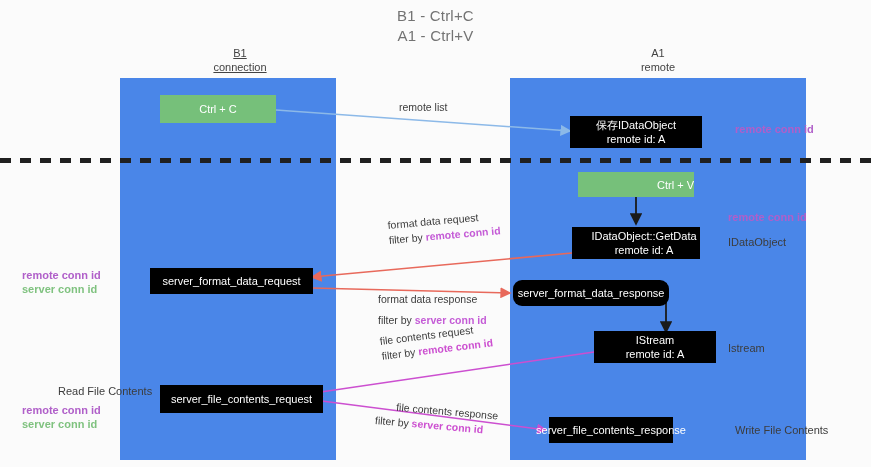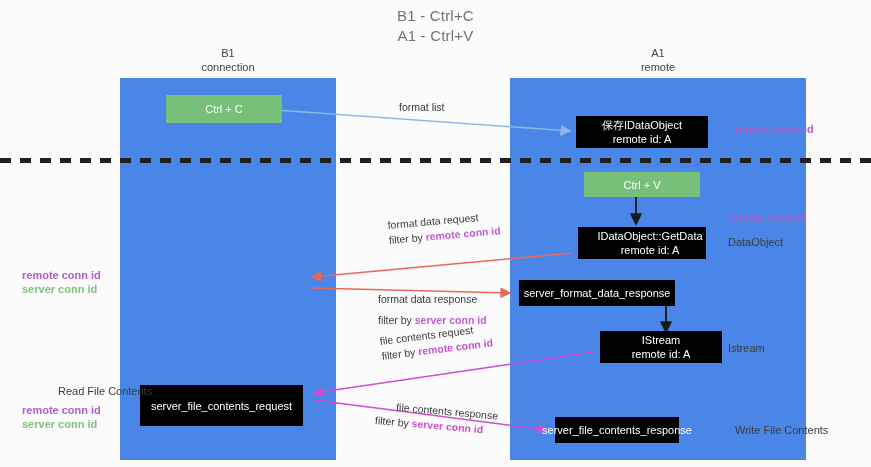--- a/index.html
+++ b/index.html
@@ -38,37 +38,36 @@
     line-height: 20px;
     letter-spacing: .2px;
   }
   .lane-head {
     position: absolute;
     text-align: center;
     color: #434343;
     font-size: 11px;
     line-height: 14px;
   }
-  #head-b1 { left: 120px; top: 46px; width: 216px; }
+  #head-b1 { left: 132px; top: 46px; width: 216px; text-decoration: underline; }
   #head-a1 { left: 510px; top: 46px; width: 296px; }
 
   
   .node {
     position: absolute;
     box-sizing: border-box;
     display: flex;
     flex-direction: column;
     align-items: center;
     justify-content: center;
     color: #ffffff;
     font-size: 11px;
     line-height: 14px;
     text-align: center;
     z-index: 6;
-    margin-left: 6px;
   }
   .node.green  { background: #76c07a; }
   .node.orange { background: #fbb councils; }
   .node.orange { background: #000000; }
 
   
   .side-label {
     position: absolute;
     font-size: 11px;
     line-height: 15px;
@@ -169,49 +168,52 @@
 
   <div class="node green" style="left:160px; top:95px; width:116px; height:28px;">
     <span>Ctrl + C</span>
   </div>
 
   <div class="node orange" style="left:570px; top:116px; width:132px; height:32px;">
     <span>保存IDataObject</span>
     <span>remote id: A</span>
   </div>
 
-  <div class="node green" style="left:578px; top:172px; width:116px; height:25px;">
+  <div class="node green" style="left:578px; top:172px; width:116px; height:25px;align-items:flex-end;">
     <span>Ctrl + V</span>
   </div>
 
   <div class="node orange" style="left:572px; top:227px; width:128px; height:32px;padding-left:16px;">
     <span>IDataObject::GetData</span>
     <span>remote id: A</span>
   </div>
 
-
-  <div class="node orange" style="left:513px; top:280px; width:156px; height:26px;">
+  <div class="node orange" style="left:150px; top:268px; width:163px; height:26px;">
+    <span>server_format_data_request</span>
+  </div>
+
+  <div class="node orange" style="left:513px; top:280px; width:156px; height:26px;border-radius:9px;">
     <span>server_format_data_response</span>
   </div>
 
   <div class="node orange" style="left:594px; top:331px; width:122px; height:32px;">
     <span>IStream</span>
     <span>remote id: A</span>
   </div>
 
-  <div class="node orange" style="left:134px; top:385px; width:163px; height:41px;text-align:right;">
+  <div class="node orange" style="left:160px; top:385px; width:163px; height:28px;text-align:right;">
     <span>server_file_contents_request</span>
   </div>
 
   <div class="node orange" style="left:549px; top:417px; width:124px; height:26px;">
     <span>server_file_contents_response</span>
   </div>
 
   <div class="edge-label" style="left:399px; top:100px;">
-    <span>format list</span>
+    <span>remote list</span>
   </div>
 
   <div class="edge-label" style="left:387px; top:218px; transform:rotate(-5deg); transform-origin:left top;">
     <div><span>format data request</span></div>
     <div><span>filter by </span><span class="hl-purple">remote conn id</span></div>
   </div>
 
   <div class="edge-label" style="left:378px; top:272px;margin-top:20px;">
     <div><span>format data response</span></div>
     <div style="margin-top:6px;"><span>filter by </span><span class="hl-purple">server conn id</span></div>
@@ -224,21 +226,21 @@
 
   <div class="edge-label" style="left:377px; top:398px; transform:rotate(5deg); transform-origin:left top;">
     <div style="margin-left:20px;"><span>file contents response</span></div>
     <div><span>filter by </span><span class="hl-magenta">server conn id</span></div>
   </div>
 
   <div class="side-label key-remote" style="left:735px; top:122px;">remote conn id</div>
 
   <div class="side-label key-remote" style="left:728px; top:210px;">remote conn id</div>
 
-  <div class="side-label" style="left:728px; top:235px;">DataObject</div>
+  <div class="side-label" style="left:728px; top:235px;">IDataObject</div>
 
   <div class="side-label" style="left:728px; top:341px;">Istream</div>
 
   <div class="side-label" style="left:735px; top:423px;">Write File Contents</div>
 
   <div class="side-label key-remote" style="left:22px; top:268px;">remote conn id</div>
   <div class="side-label key-server" style="left:22px; top:282px;">server conn id</div>
 
   <div class="side-label" style="left:26px; top:384px;margin-left:32px;">Read File Contents</div>
   <div class="side-label key-remote" style="left:22px; top:403px;">remote conn id</div>

